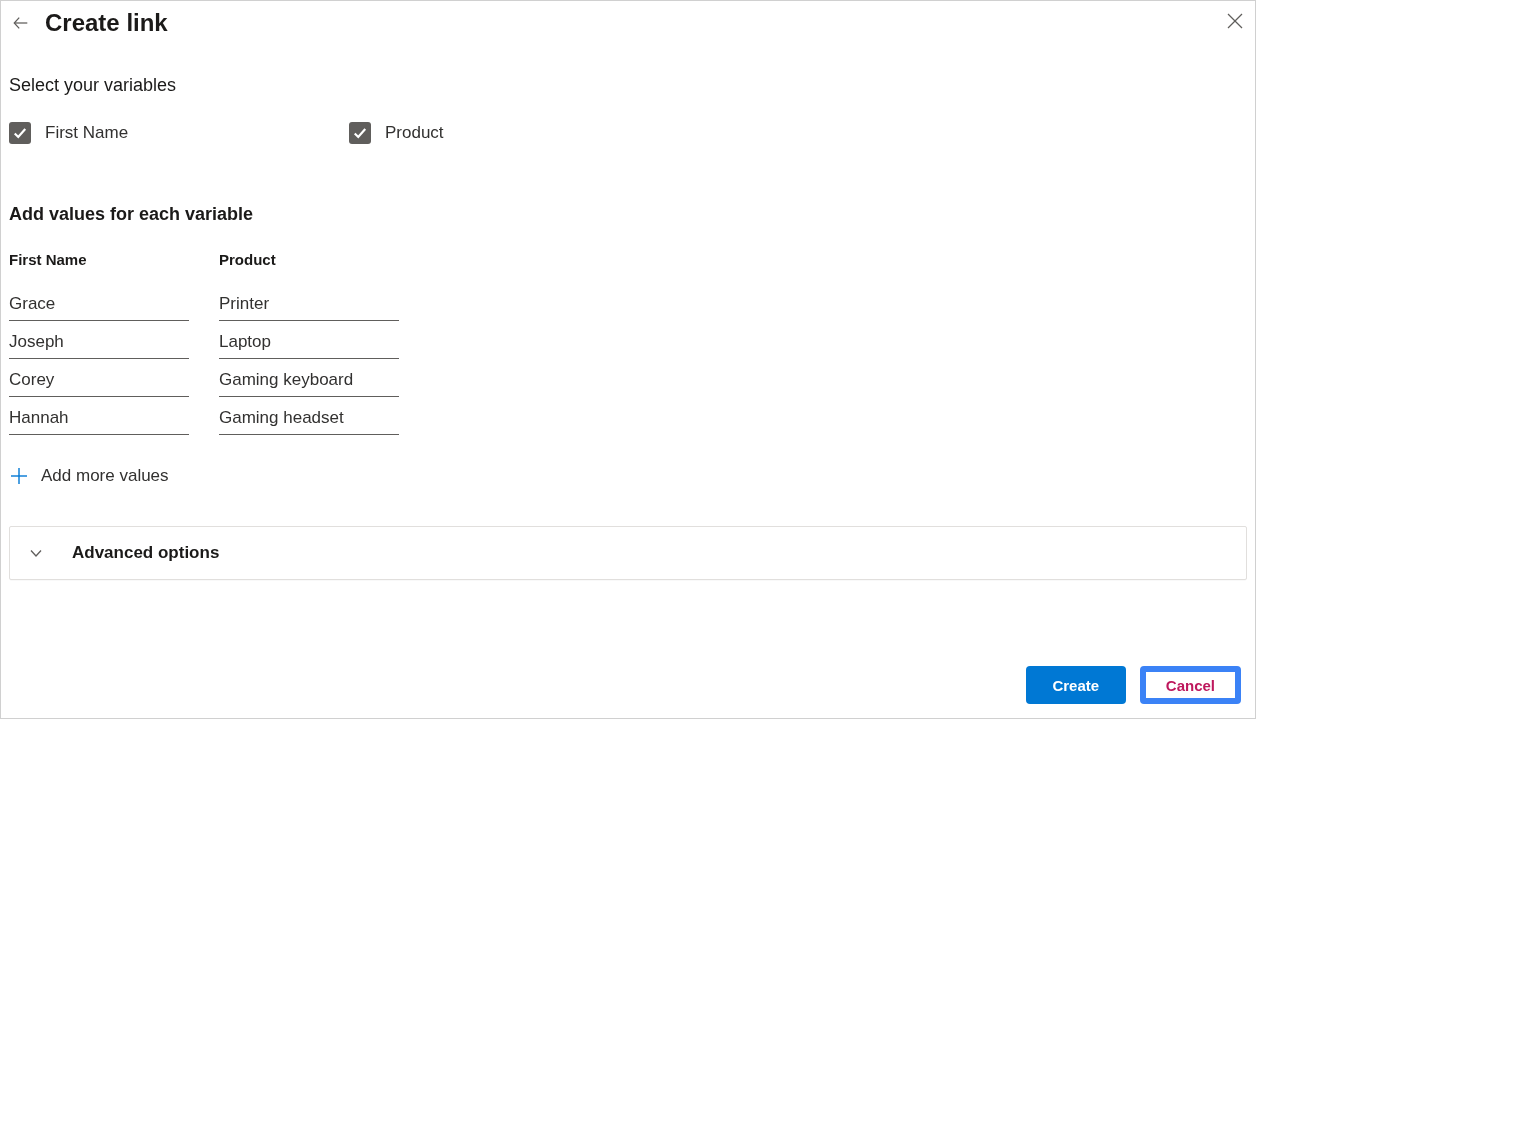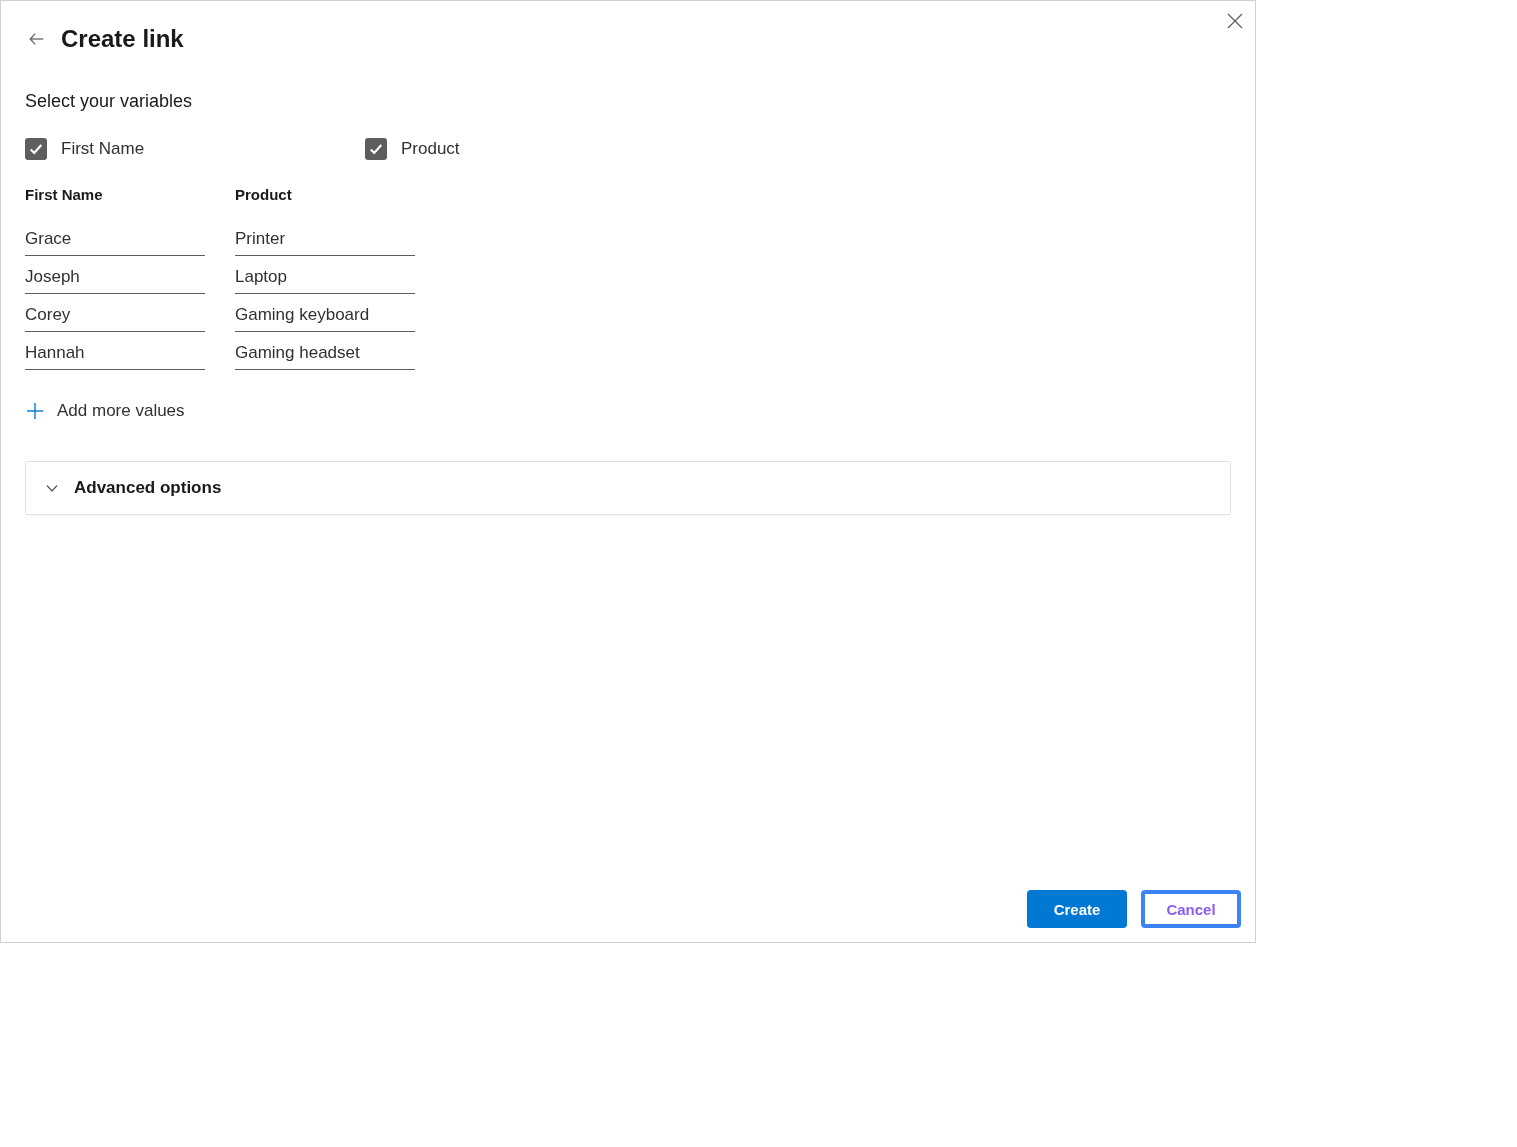--- a/index.html
+++ b/index.html
@@ -10,24 +10,24 @@
     body {
       font-family: "Segoe UI", -apple-system, BlinkMacSystemFont, sans-serif;
       background: #fff;
       color: #323130;
       width: 1517px;
       height: 1147px;
       position: relative;
     }
     .dialog {
       width: 1256px;
-      height: 943px;
+      height: 719px;
       border: 1px solid #d0d0d0;
       position: relative;
-      padding: 24px;
+      padding: 8px;
       background: #fff;
     }
     .header-row {
       display: flex;
       align-items: center;
       gap: 12px;
       position: relative;
     }
     .back-btn {
       width: 24px;
@@ -161,21 +161,21 @@
       font-size: 17px;
       color: #323130;
     }
     .advanced-panel {
       margin-top: 40px;
       border: 1px solid #e1dfdd;
       border-radius: 2px;
       padding: 16px 18px;
       display: flex;
       align-items: center;
-      gap: 14px;
+      gap: 28px;
       cursor: pointer;
       box-shadow: 0 0.5px 0 rgba(0,0,0,0.05);
     }
     .chevron-icon {
       color: #605e5c;
       width: 16px;
       height: 16px;
       display: flex;
       align-items: center;
       justify-content: center;
@@ -209,22 +209,22 @@
       align-items: center;
       justify-content: center;
     }
     .btn-primary {
       background: #0078d4;
       color: #fff;
       border: none;
     }
     .btn-default {
       background: #fff;
-      color: #8b5cf6;
-      border: 4px solid #3b82f6;
+      color: #be185d;
+      border: 6px solid #3b82f6;
     }
   </style>
 </head>
 <body>
 
 <div class="dialog">
 
   <div class="close-btn">
     <svg viewBox="0 0 16 16" fill="none" stroke="currentColor" stroke-width="1.2">
       <line x1="1" y1="1" x2="15" y2="15"></line>
@@ -256,20 +256,21 @@
     <div class="var-item">
       <div class="checkbox checked">
         <svg viewBox="0 0 16 16">
             <polyline points="2,8.5 6,12.5 14,3.5"></polyline>
           </svg>
       </div>
       <span class="var-label">Product</span>
     </div>
   </div>
 
+  <div class="section-label-2">Add values for each variable</div>
 
   <div class="values-grid">
     <div class="col-header">First Name</div>
     <div class="col-header">Product</div>
 
     <input class="value-input" value="Grace" style="">
     <input class="value-input" value="Printer" style="">
 
     <input class="value-input" value="Joseph" style="">
     <input class="value-input" value="Laptop" style="">

